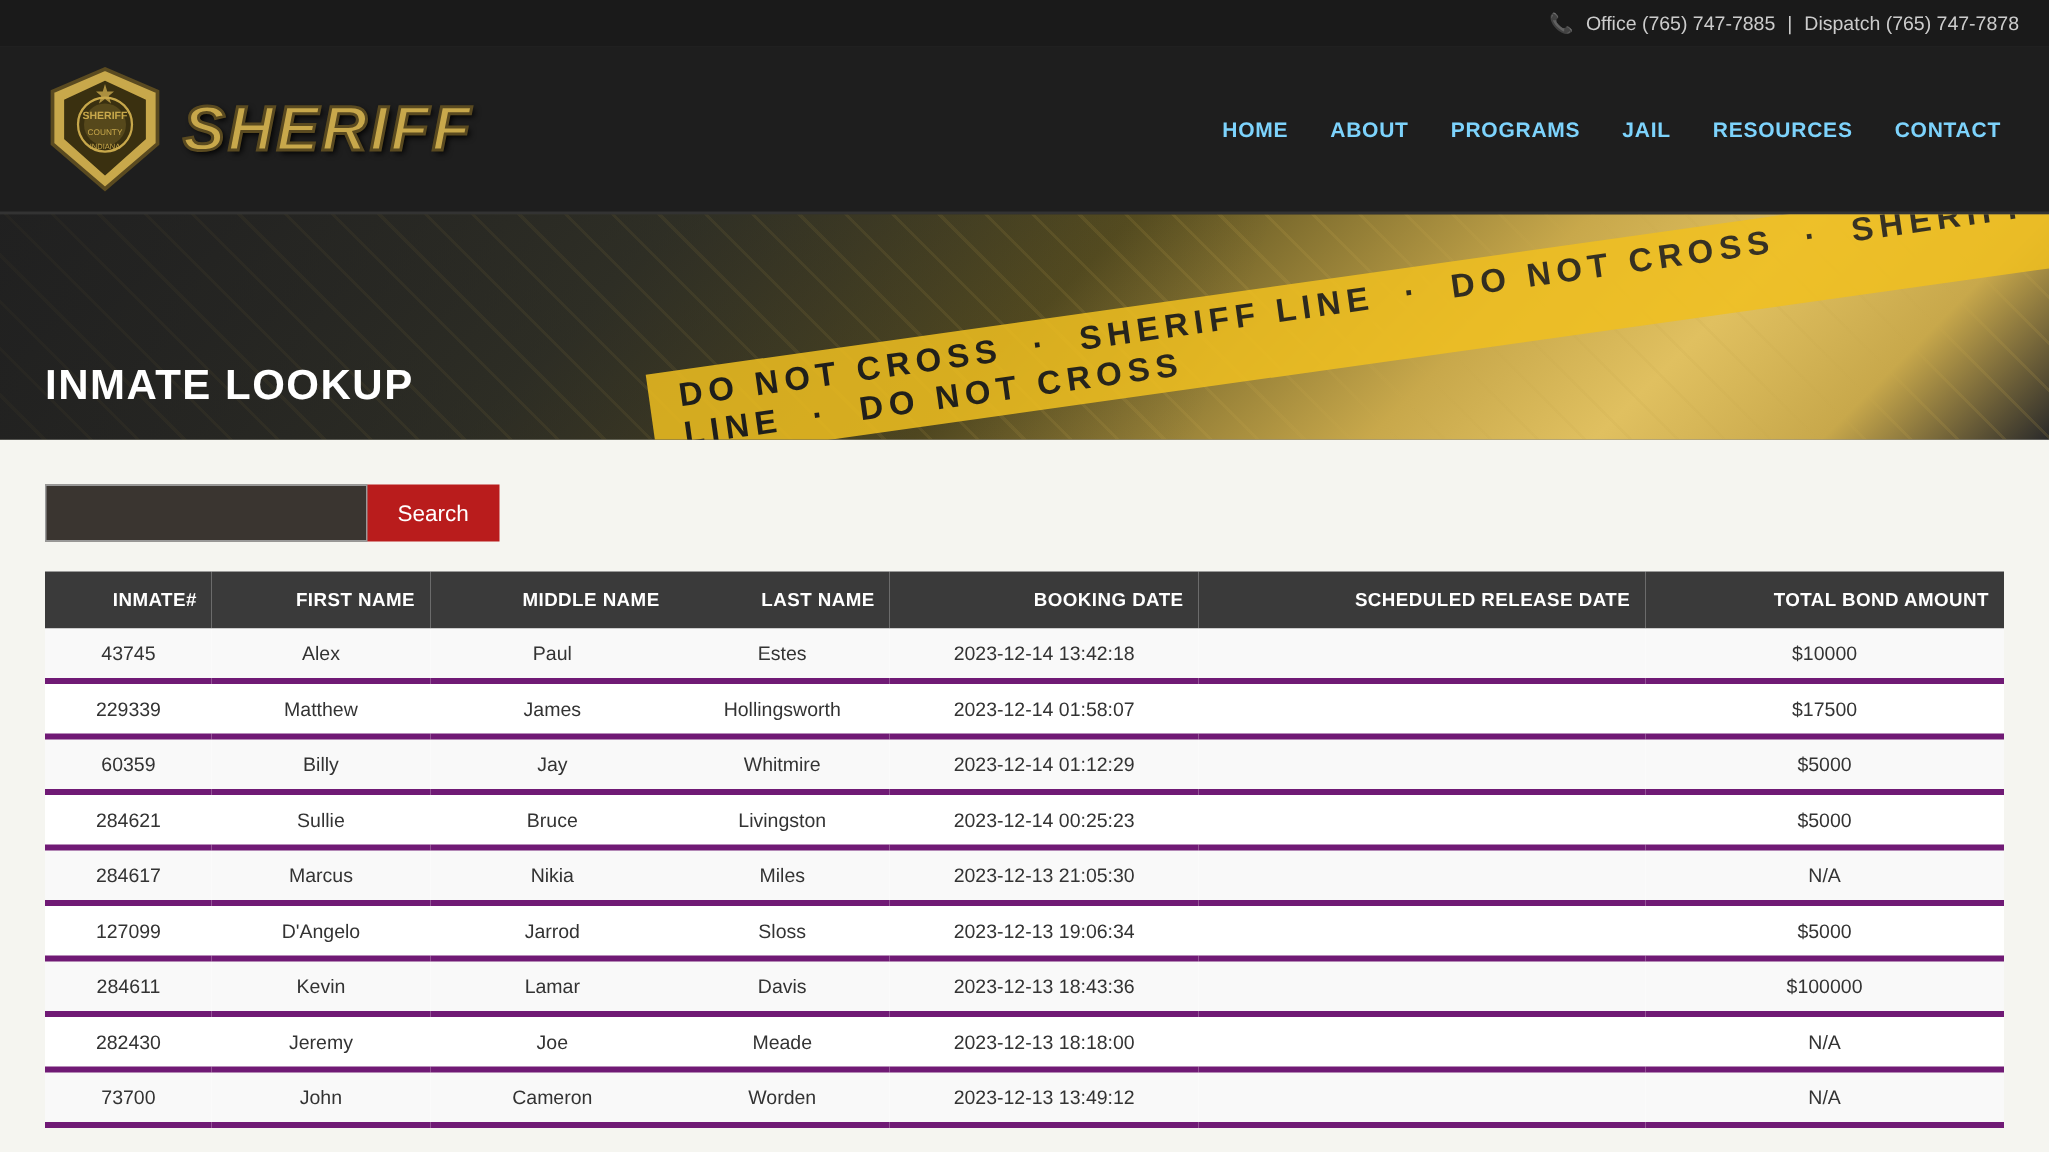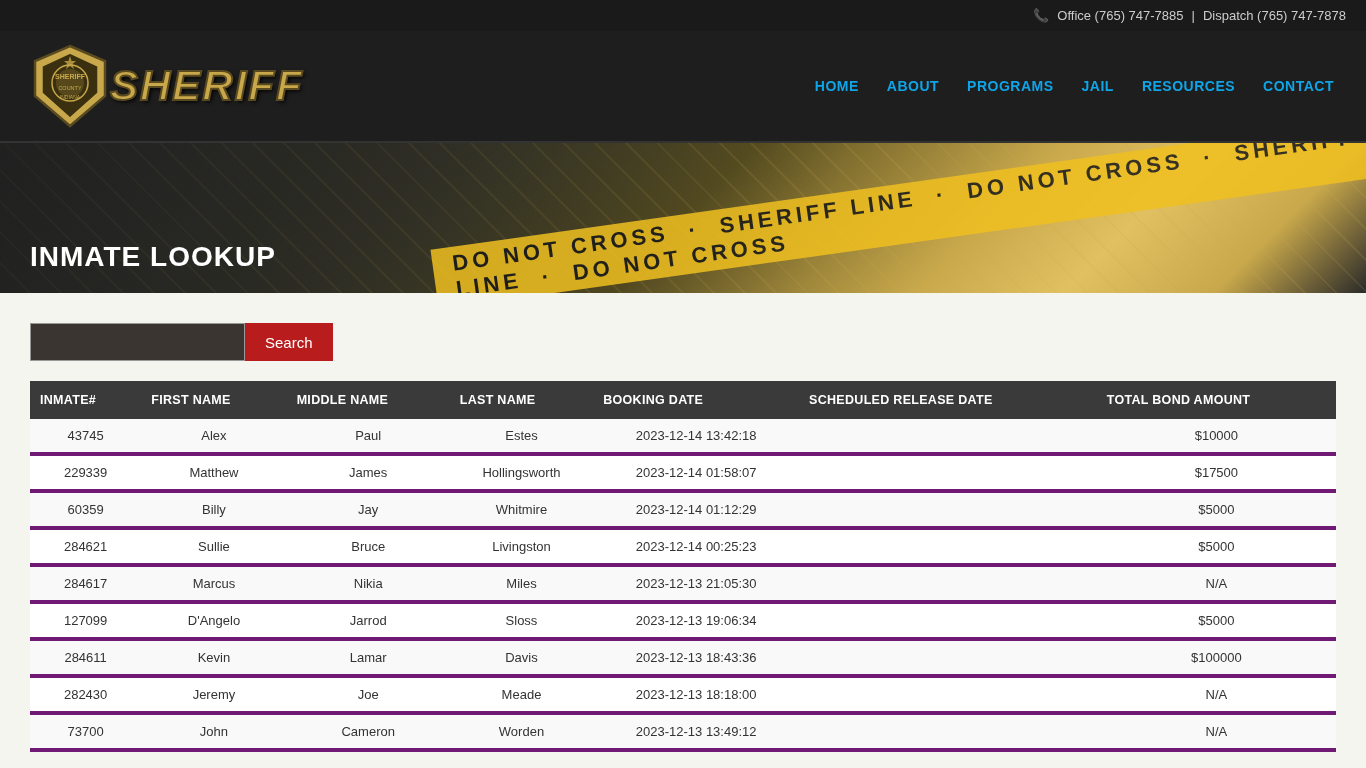--- a/index.html
+++ b/index.html
@@ -23,20 +23,21 @@
       background: #1e1e1e;
       display: flex;
       justify-content: space-between;
       align-items: center;
       padding: 10px 30px;
       border-bottom: 2px solid #333;
     }
     .logo-area {
       display: flex;
       align-items: center;
+      gap: 12px;
     }
     .logo-text {
       font-size: 42px;
       font-weight: 900;
       color: #c8a84b;
       font-style: italic;
       letter-spacing: 2px;
       text-shadow: 2px 2px 4px #000;
       font-family: 'Arial Black', sans-serif;
     }
@@ -44,21 +45,21 @@
       -webkit-text-stroke: 2px #5a4a20;
     }
 
     
     nav {
       display: flex;
       gap: 24px;
       align-items: center;
     }
     nav a {
-      color: #0ea5e9;
+      color: #7dd3fc;
       text-decoration: none;
       font-size: 14px;
       font-weight: bold;
       letter-spacing: 0.5px;
       padding: 4px 2px;
       transition: color 0.2s;
     }
 
     
     .hero {
@@ -158,21 +159,21 @@
       border-collapse: collapse;
       background: #fff;
       font-size: 13px;
     }
     .inmate-table thead tr {
       background: #3a3a3a;
       color: #fff;
     }
     .inmate-table thead th {
       padding: 12px 10px;
-      text-align: left;
+      text-align: right;
       font-weight: bold;
       letter-spacing: 0.3px;
       font-size: 12.5px;
     }
     .inmate-table tbody tr {
       border-bottom: 4px solid #701a75;
     }
     .inmate-table tbody tr:nth-child(odd) {
       background: #f9f9f9;
     }

